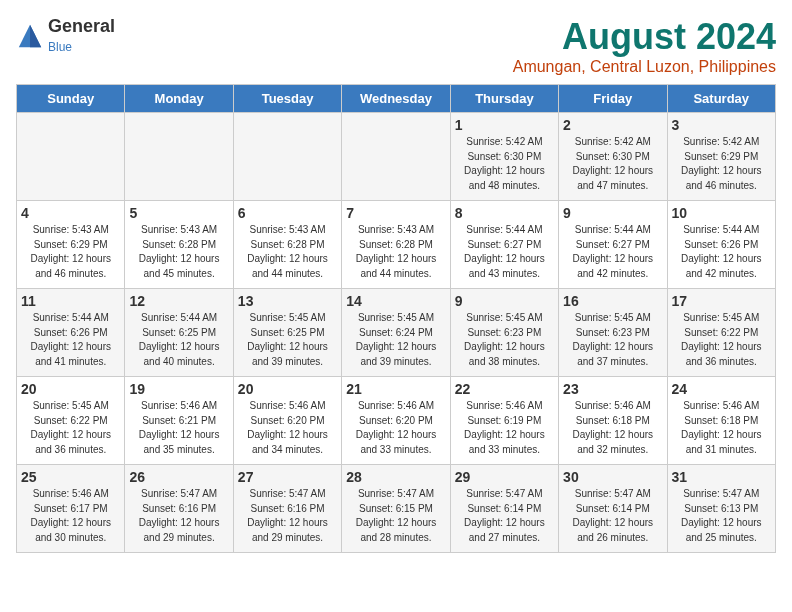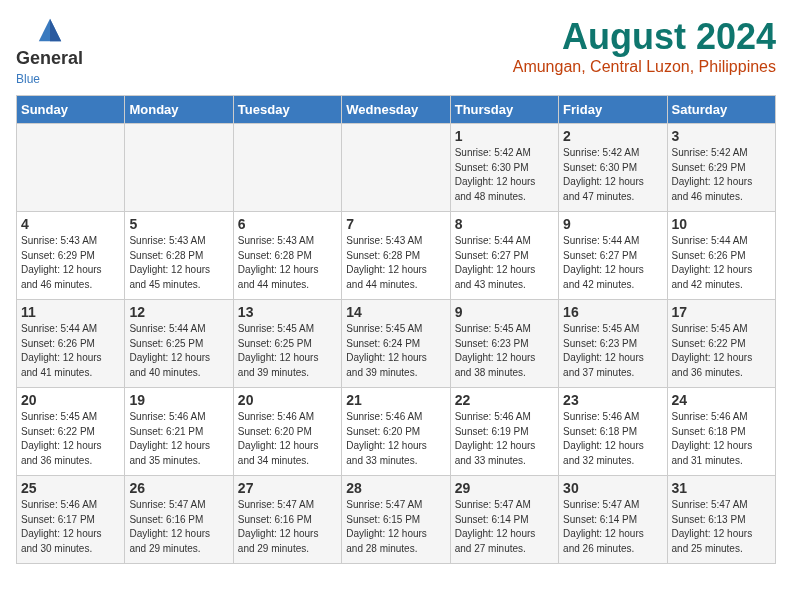--- a/index.html
+++ b/index.html
@@ -13,21 +13,20 @@
     .header-area {
       display: flex;
       justify-content: space-between;
       align-items: flex-start;
       margin-bottom: 8px;
     }
     .logo {
       display: flex;
       align-items: center;
       gap: 4px;
-      flex-direction: column;
     }
     .logo-text-general {
       font-size: 18px;
       font-weight: bold;
       color: #333;
     }
     .logo-text-blue {
       font-size: 12px;
       font-weight: normal;
       color: #3a7abf;
@@ -52,21 +51,21 @@
       width: 100%;
       border-collapse: collapse;
       table-layout: fixed;
     }
     thead tr th {
       background-color: #3a7abf;
       color: #fff;
       font-size: 13px;
       font-weight: bold;
       padding: 6px 4px;
-      text-align: left;
+      text-align: center;
       border: 1px solid #ccc;
     }
     tbody tr td {
       vertical-align: top;
       border: 1px solid #ccc;
       padding: 4px;
       font-size: 10.5px;
       color: #333;
       height: 88px;
       background: #fff;
@@ -77,20 +76,21 @@
     .day-number {
       font-size: 14px;
       font-weight: bold;
       display: block;
       margin-bottom: 2px;
     }
     .day-info {
       font-size: 10px;
       line-height: 1.45;
       color: #333;
+      text-align: center;
     }
     .empty-cell {
       background: #fff !important;
     }
     tbody tr:nth-child(odd) td.empty-cell {
       background: #f5f5f5 !important;
     }
   </style>
 </head>
 <body>

